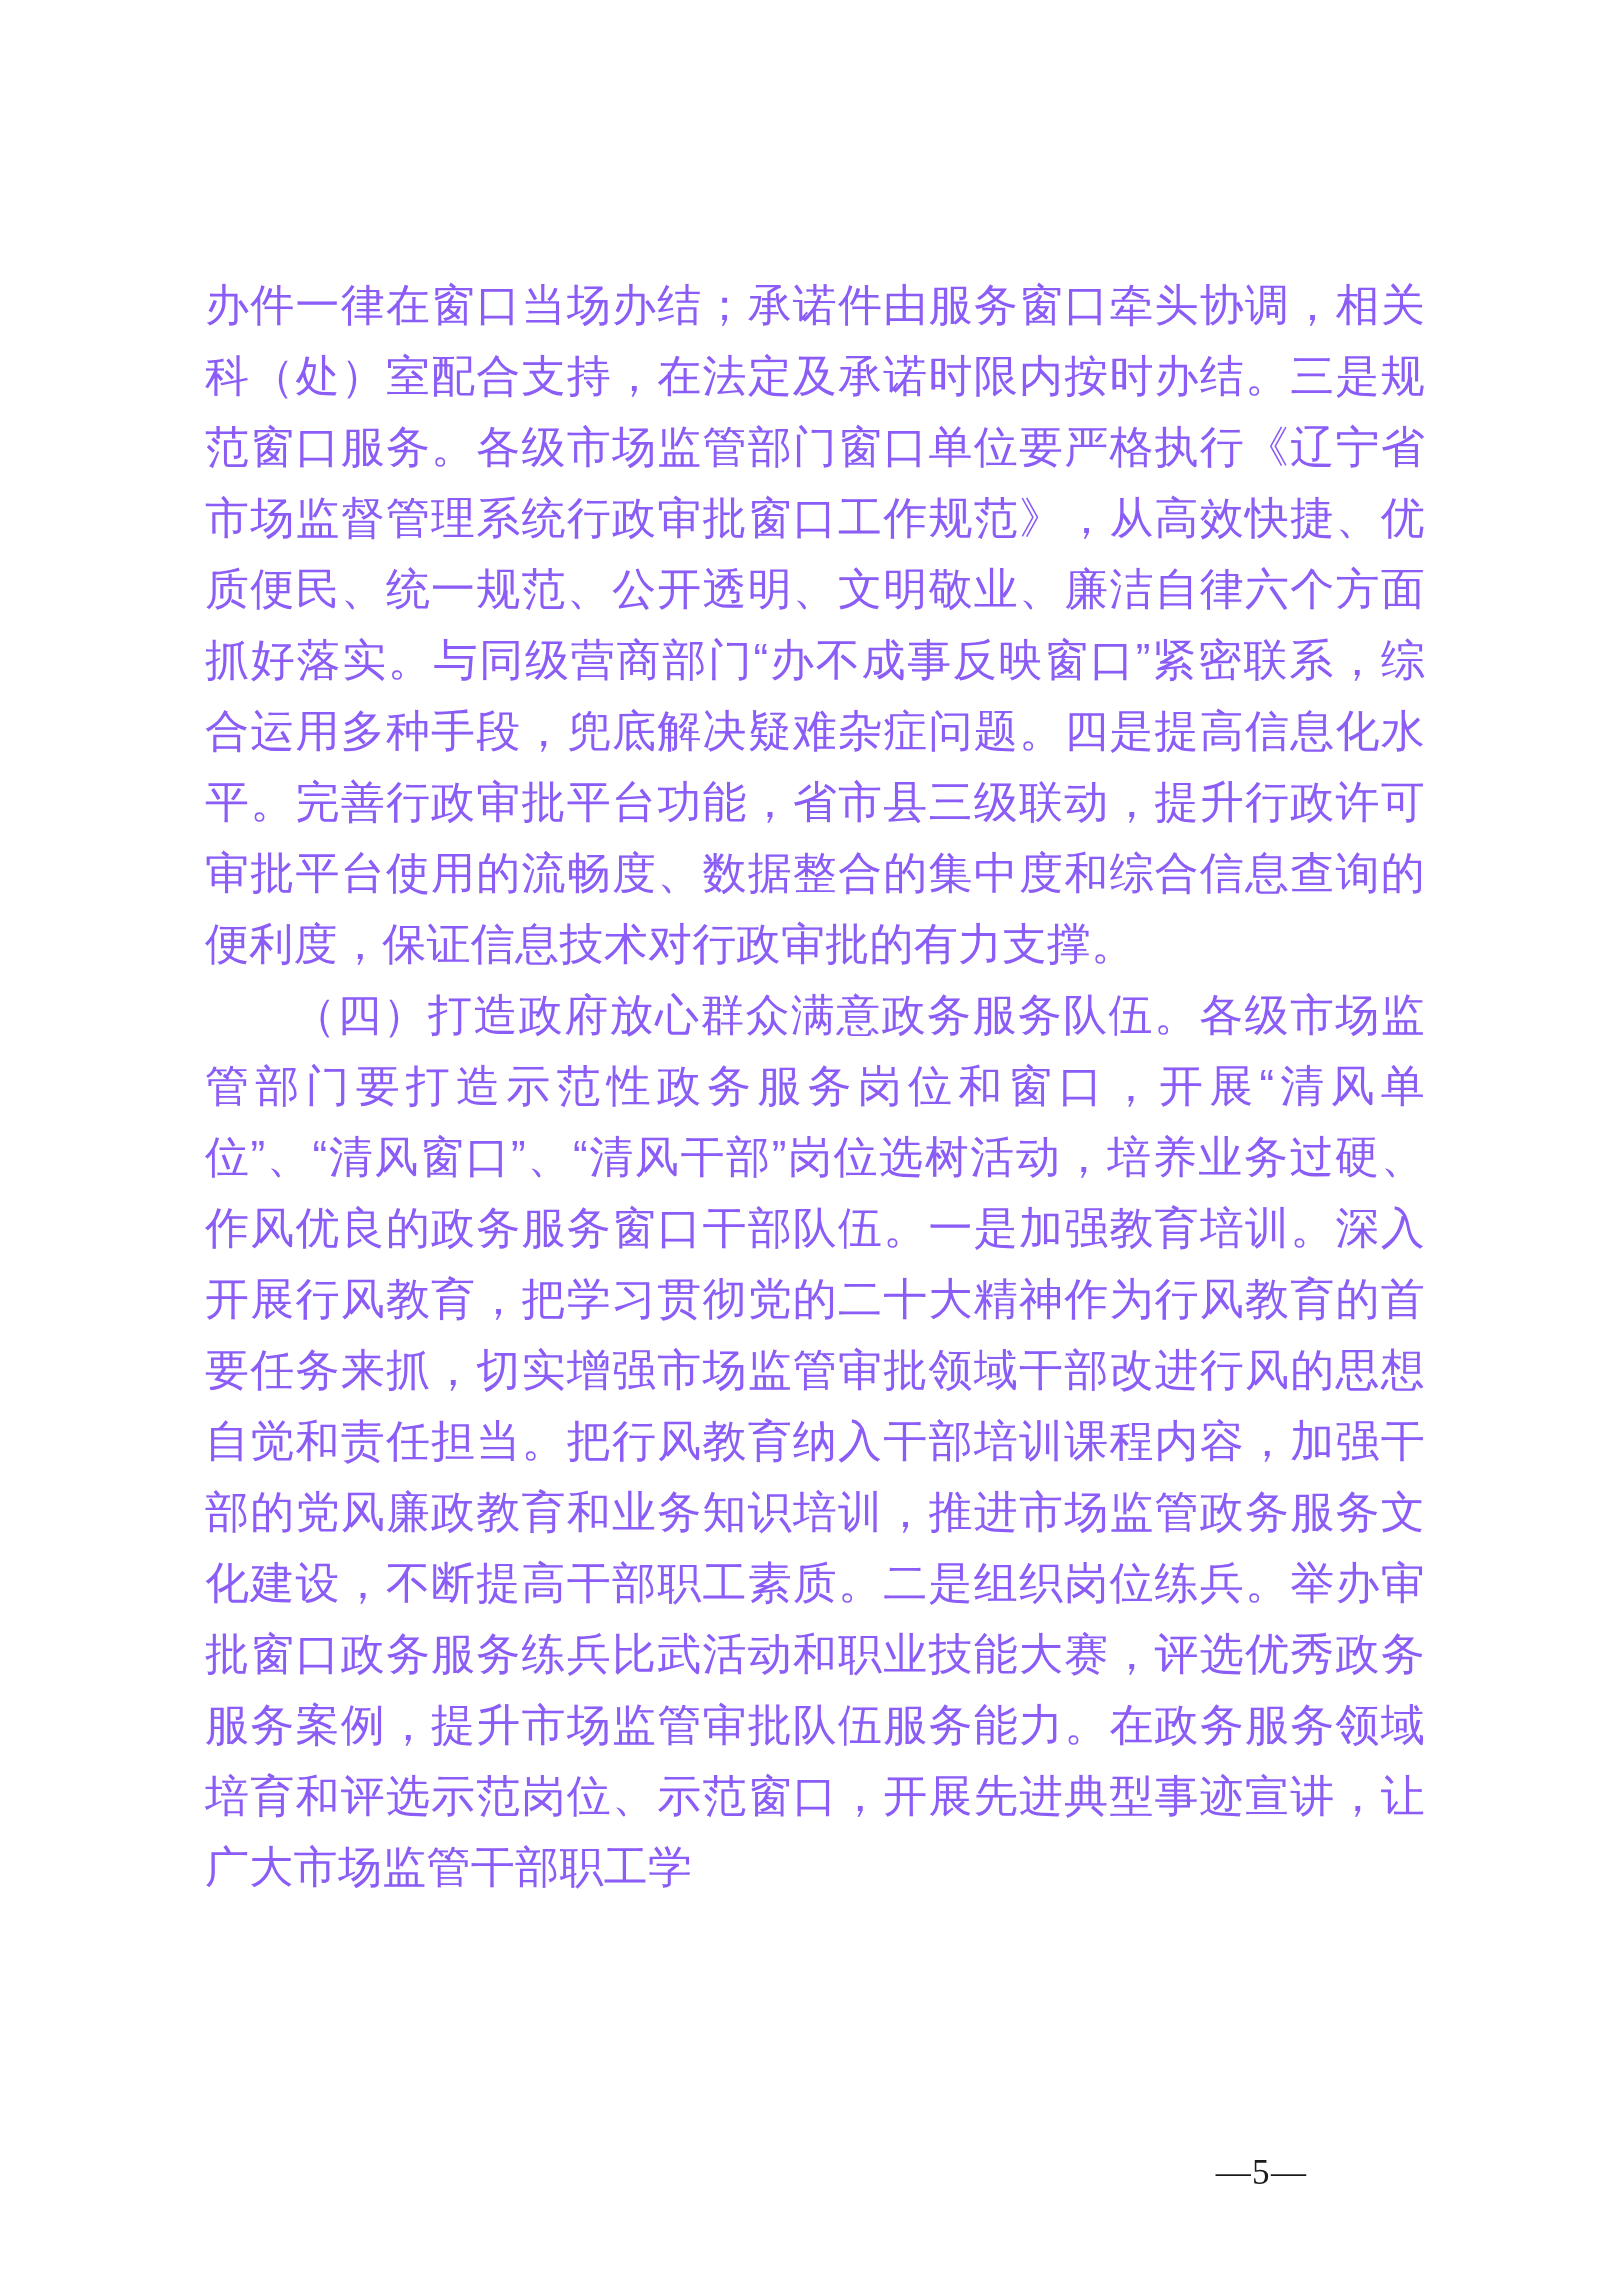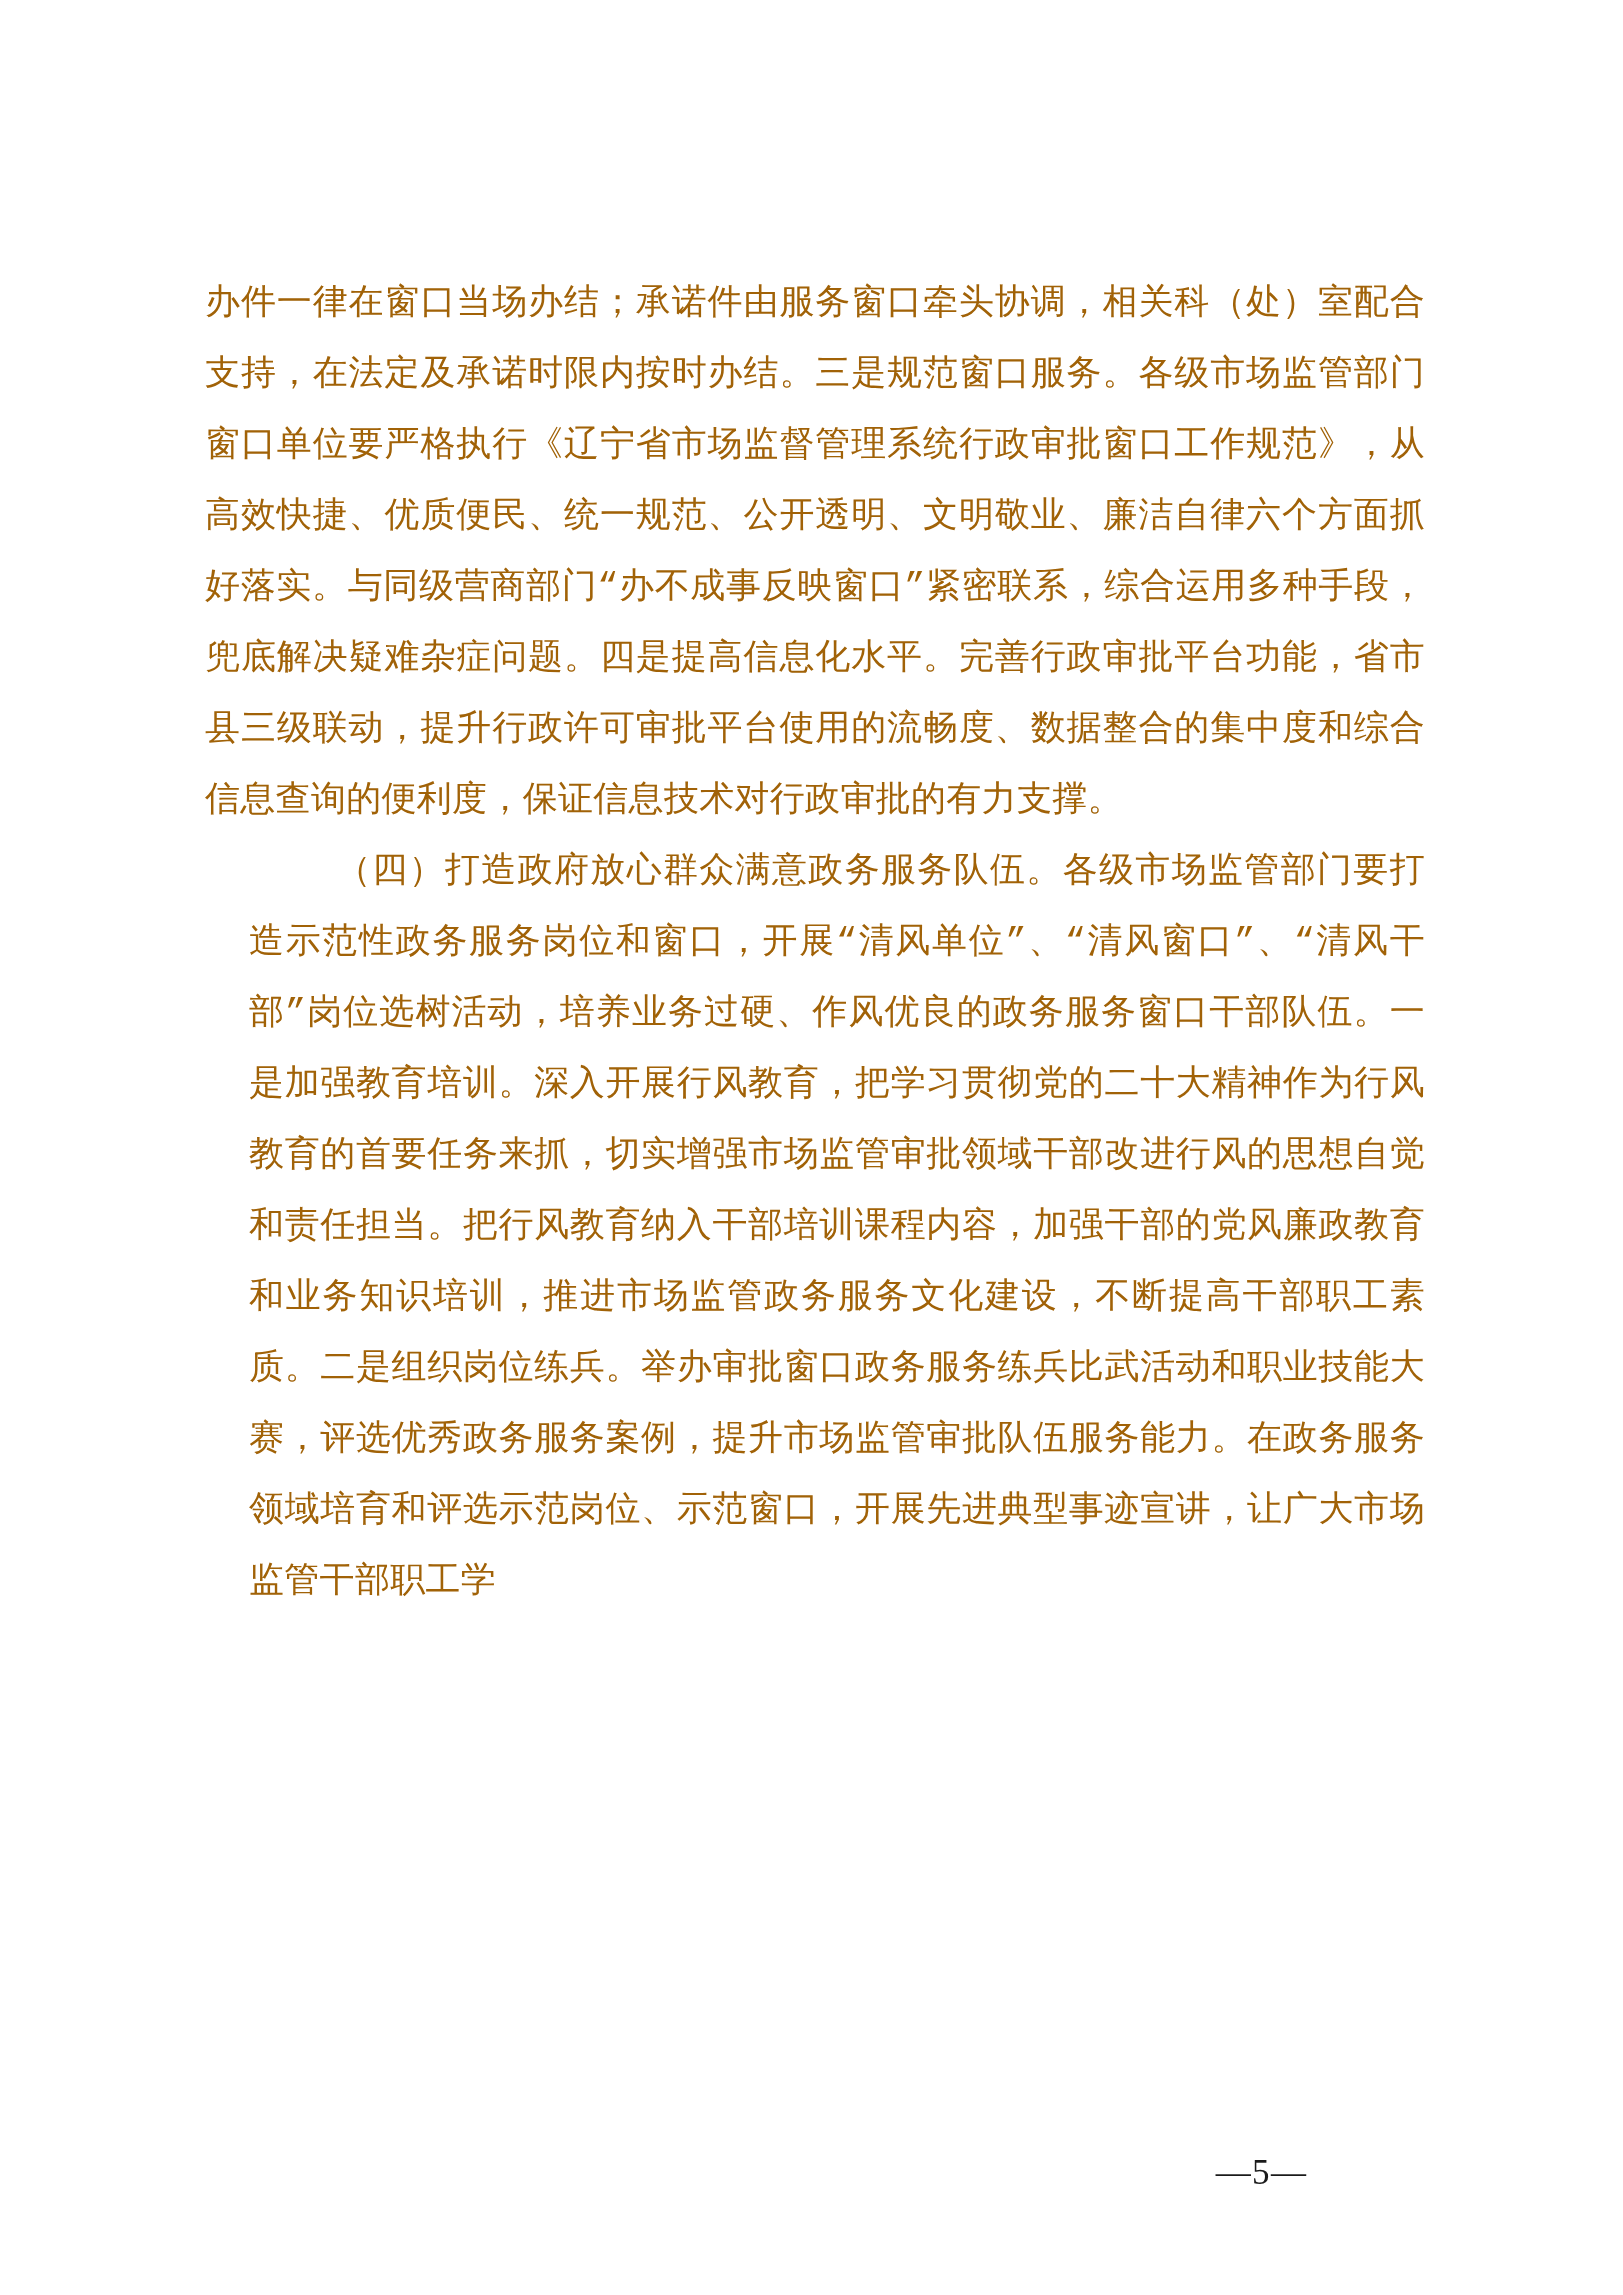--- a/index.html
+++ b/index.html
@@ -18,36 +18,35 @@
     box-sizing: border-box;
     overflow: hidden;
   }
   .content {
     position: absolute;
     left: 205px;
     top: 269px;
     width: 1220px;
   }
   .para {
-    font-family: Liberation Mono, monospace;
-    font-size: 35px;
+    font-family: Liberation Sans, sans-serif;
+    font-size: 44px;
     line-height: 71px;
-    color: #a16207;
+    color: #8b5cf6;
     text-align: justify;
     text-justify: inter-ideograph;
     letter-spacing: 0.3px;
     margin: 0;
     word-break: break-all;
   }
   .para + .para {
     margin-top: 0px;
   }
   .indent {
     text-indent: 87px;
-    margin-left: 44px;
   }
   .page-number {
     position: absolute;
     left: 0;
     right: 0;
     bottom: 102px;
     text-align: center;
     font-family: "Liberation Serif", serif;
     font-size: 35px;
     color: #1a1a1a;

